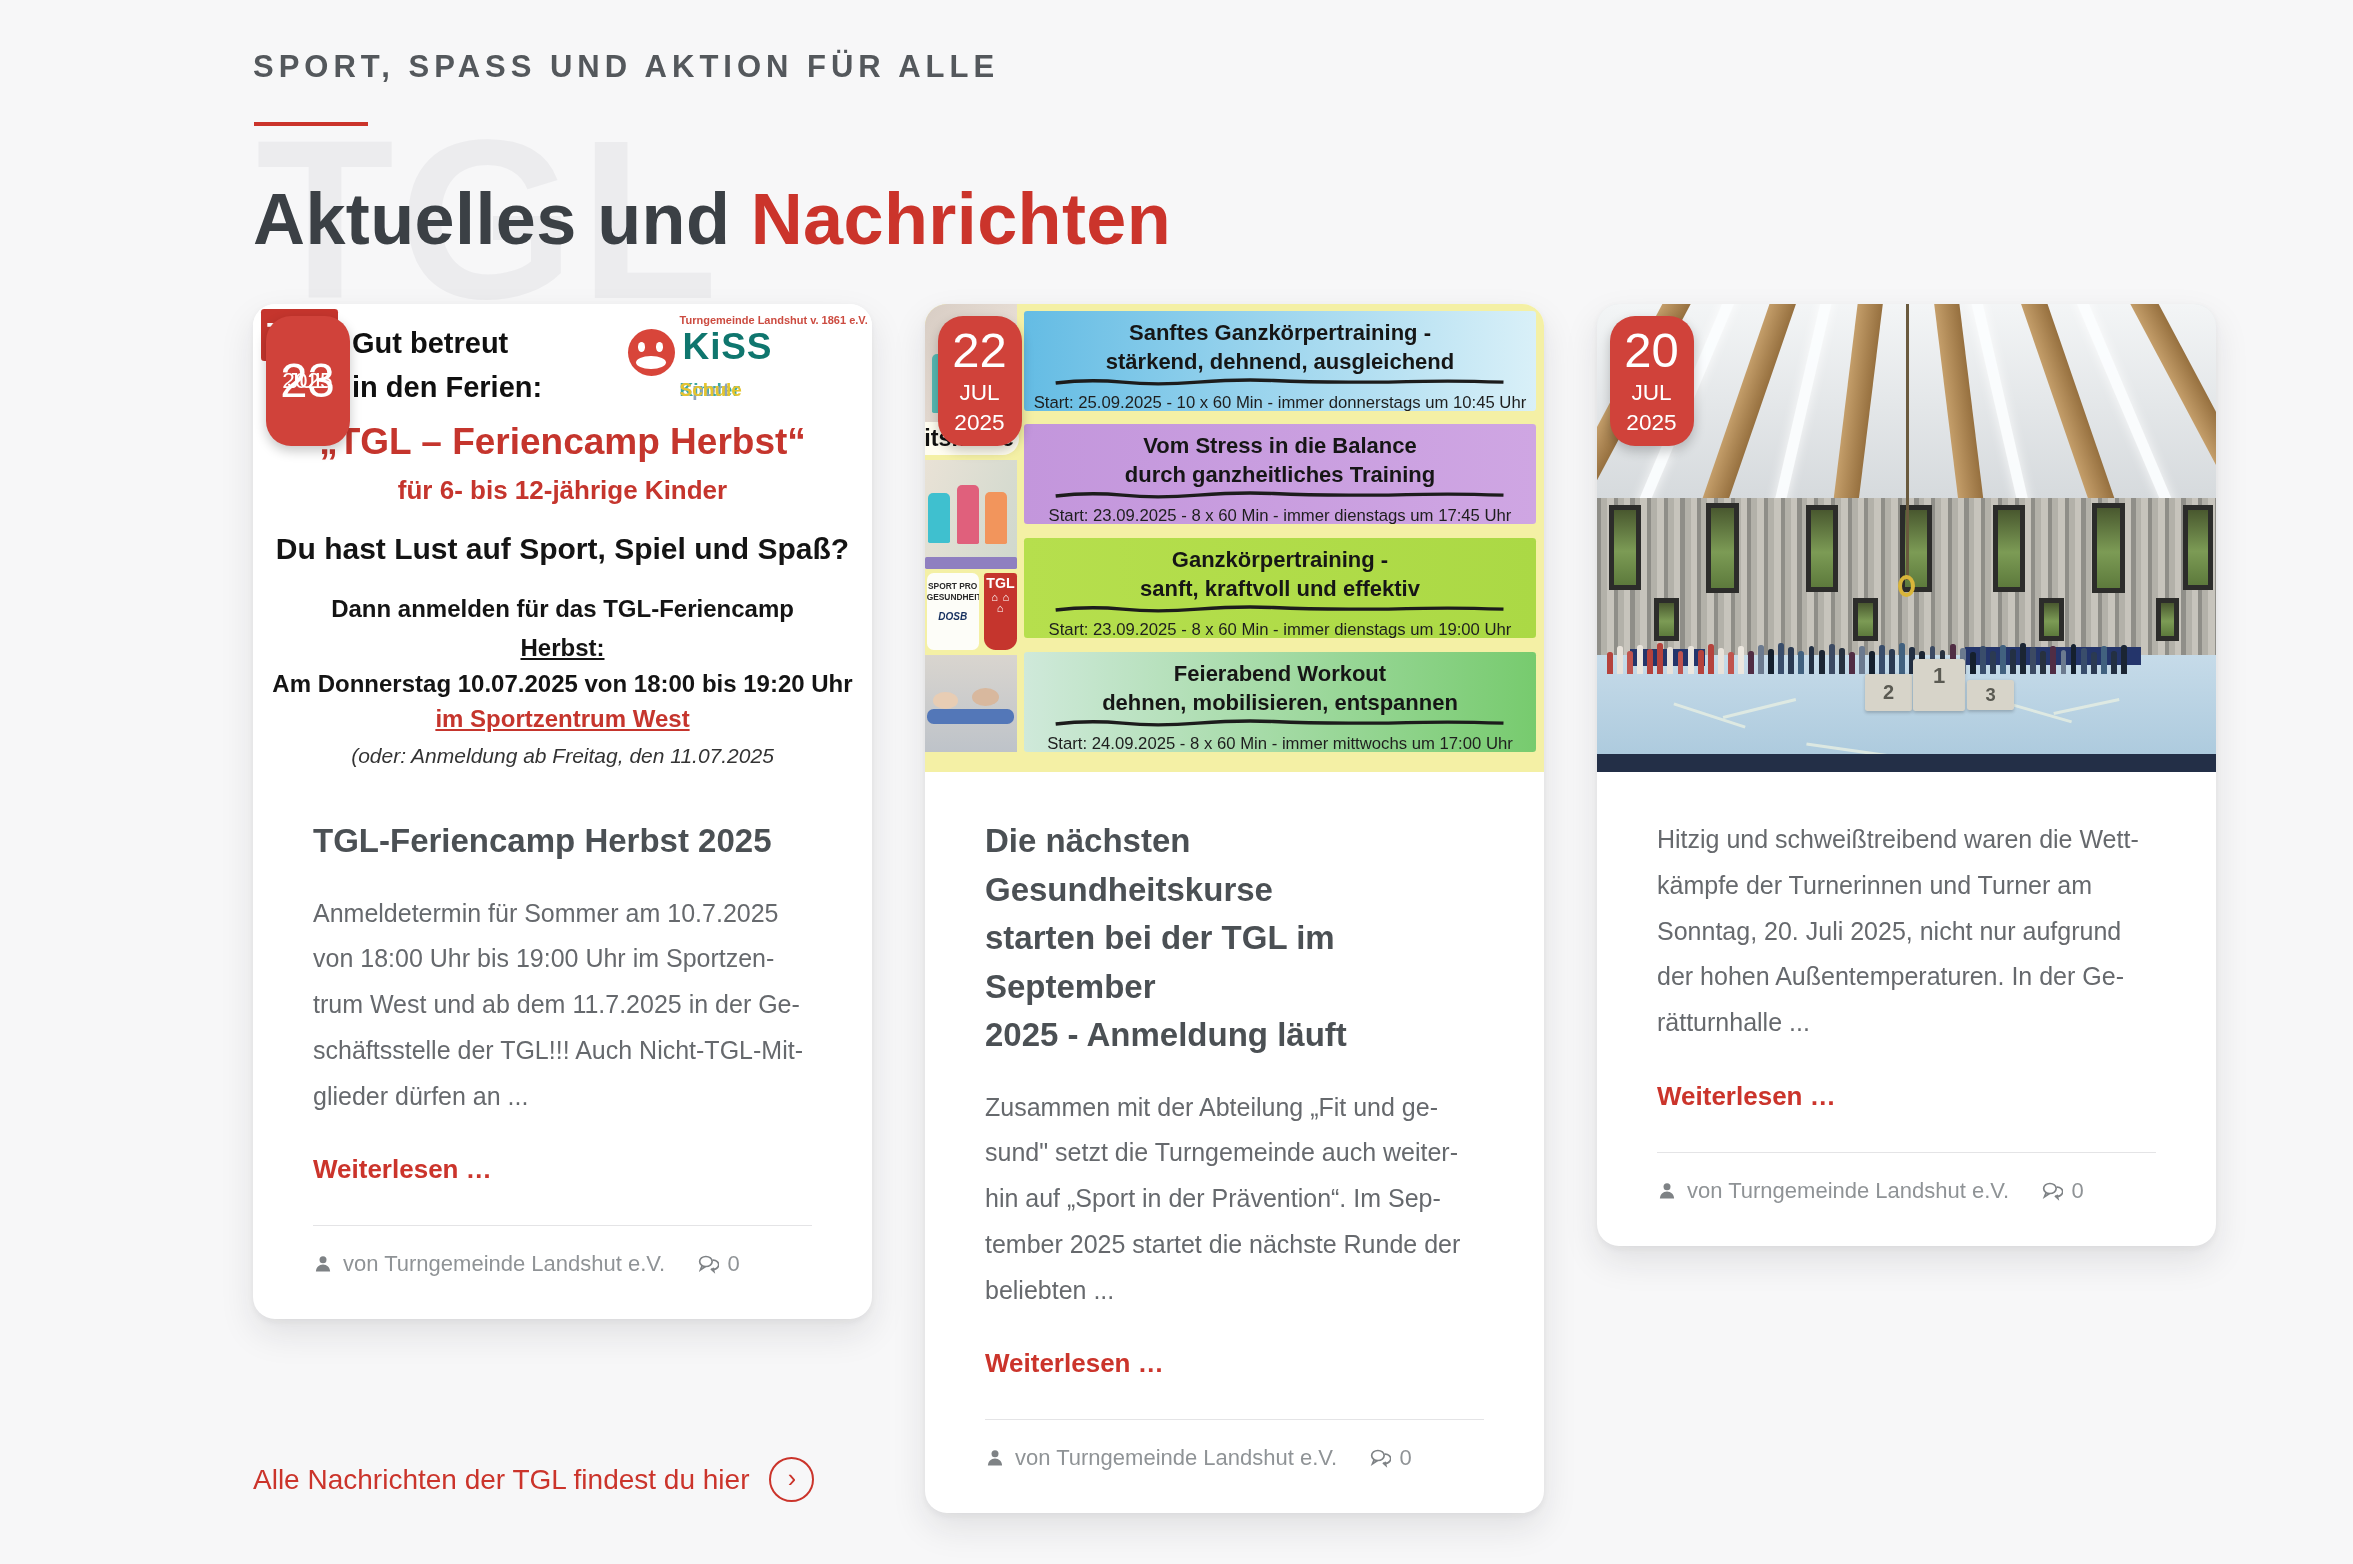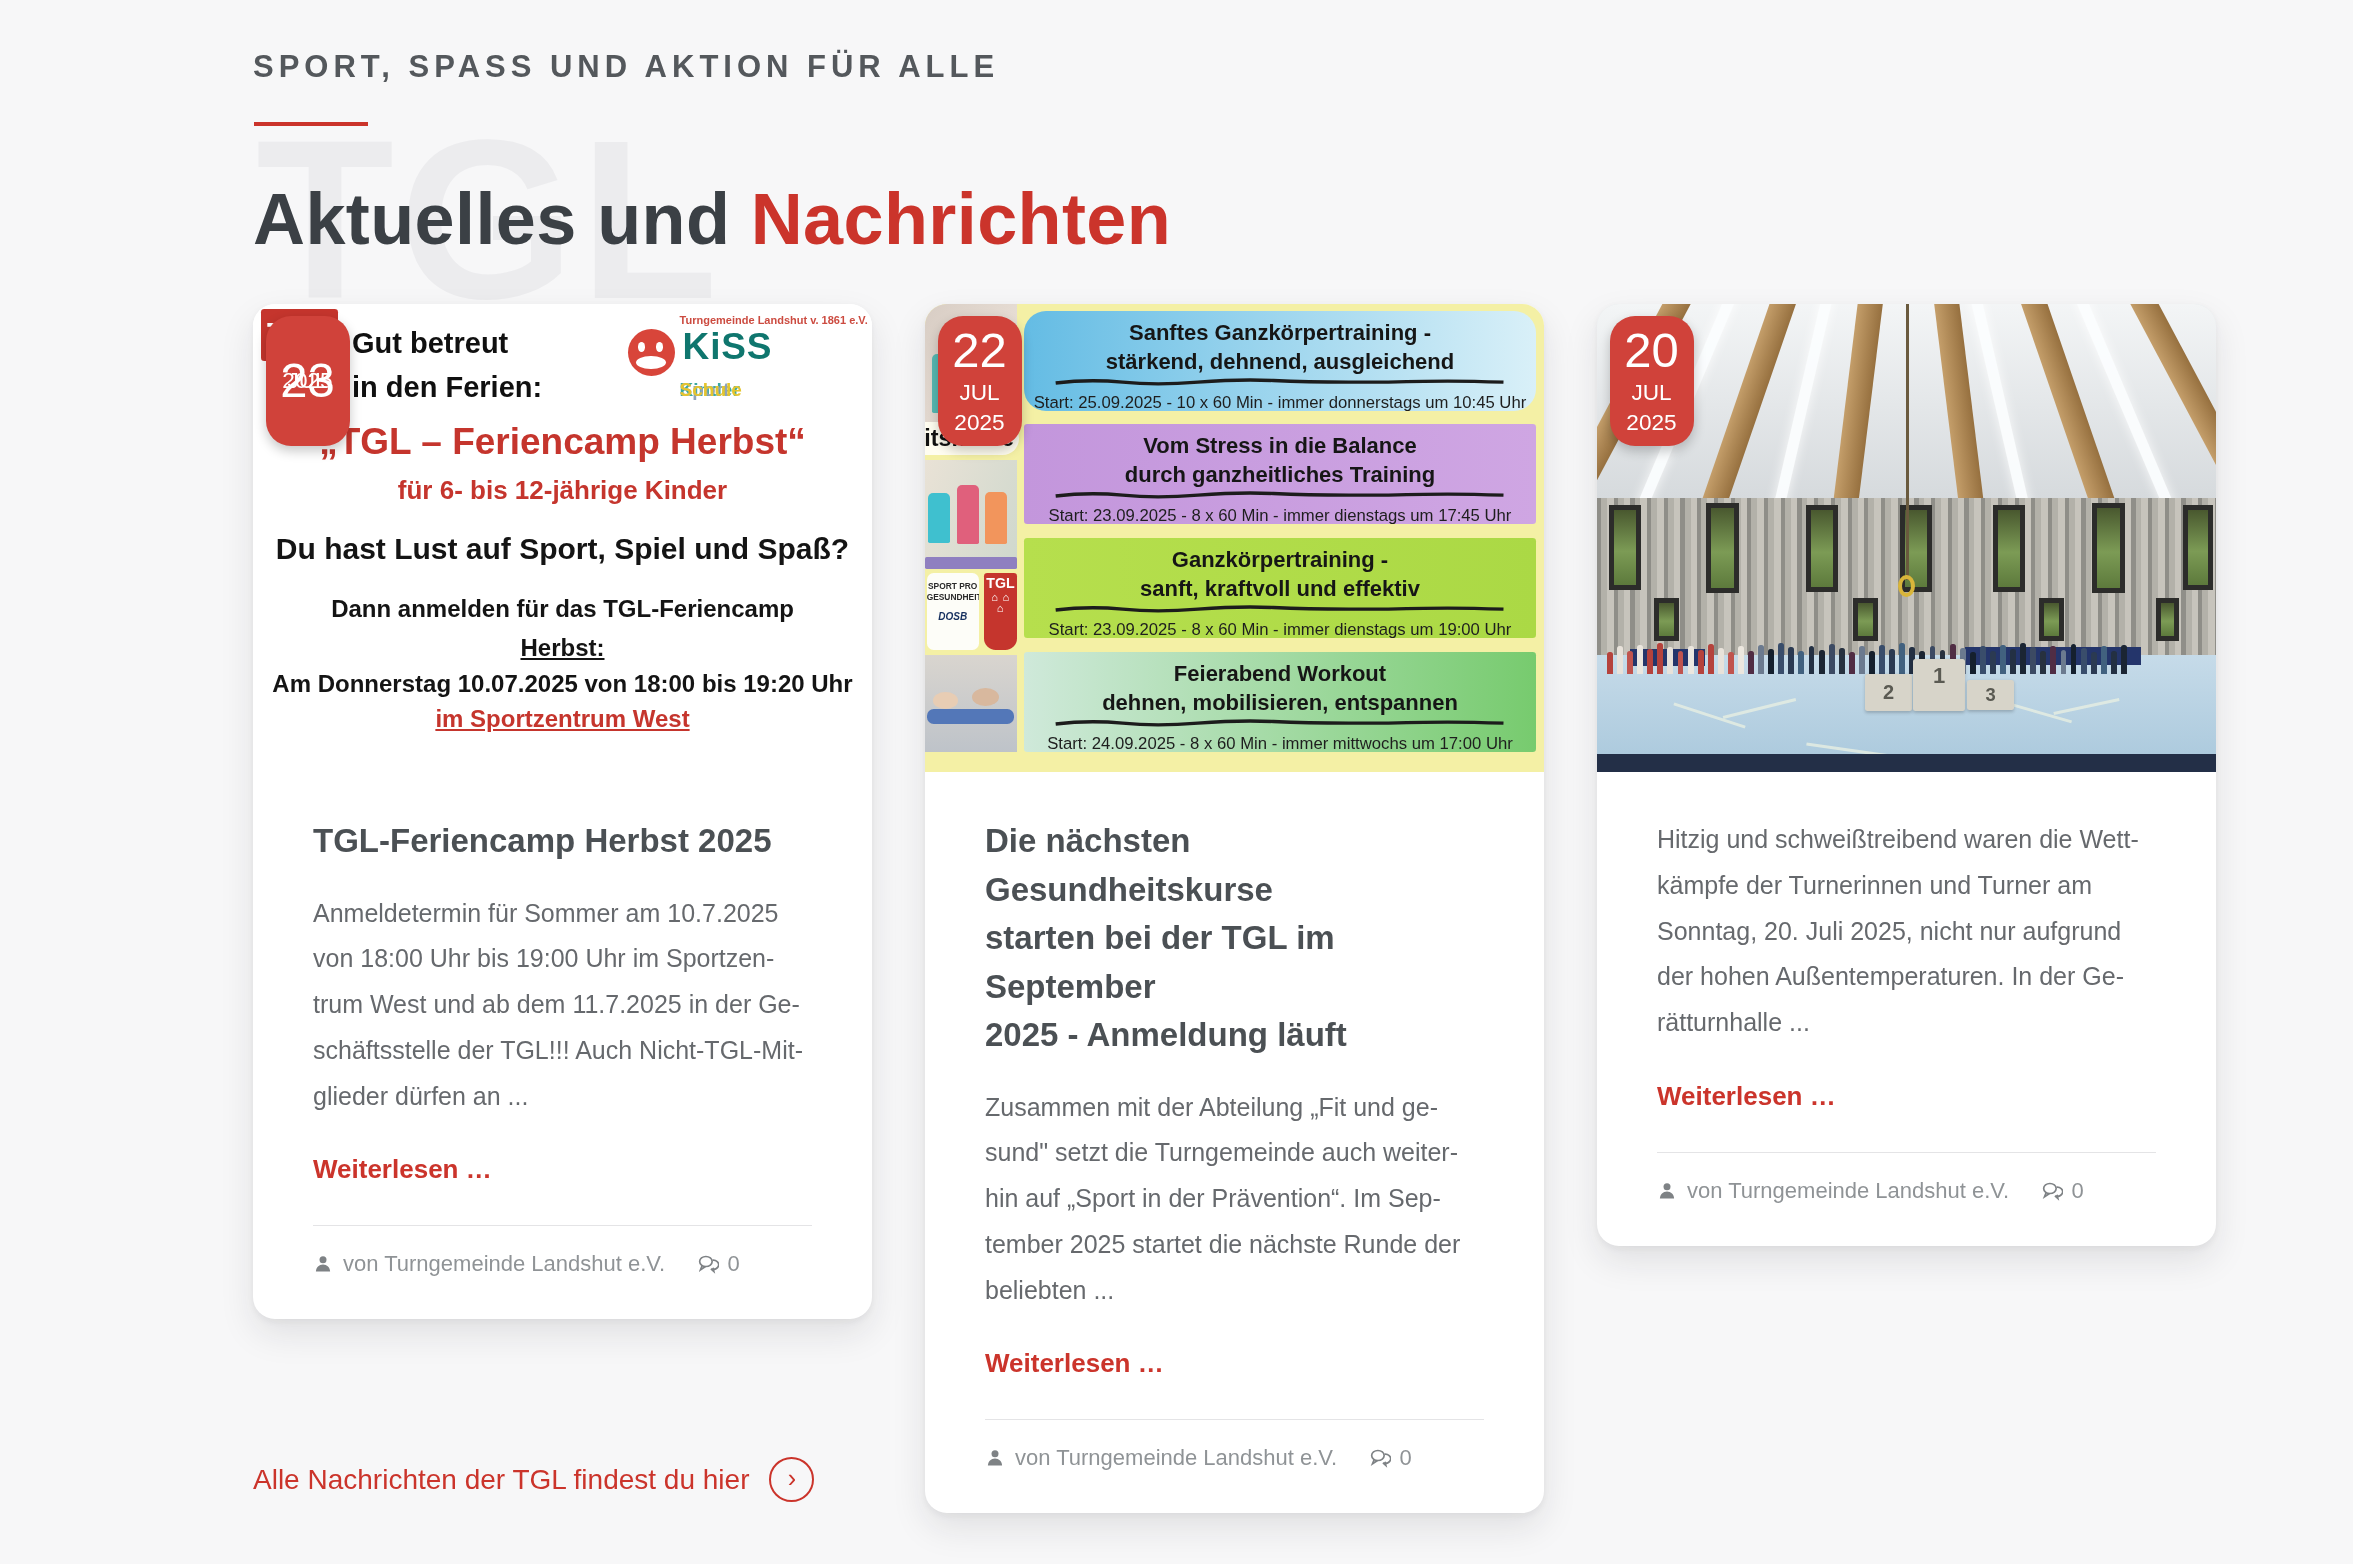--- a/index.html
+++ b/index.html
@@ -119,21 +119,21 @@
   .f2-spg{ position:absolute; left:1.7px; top:0; width:52px; height:77px; background:#fdfdf8;
     border-radius:6.7px; font-size:8.4px; font-weight:bold; color:#2a2a2a; text-align:center;
     padding-top:8.4px; line-height:1.3; white-space:pre-line; overflow:hidden;}
   .f2-dosb{ display:block; margin-top:6.7px; font-size:10px; font-weight:bold; color:#16305f; font-style:italic;}
   .f2-crest{ position:absolute; left:59px; top:0; width:33px; height:77px; background:#c5352d;
     border-radius:3.3px 3.3px 11.7px 11.7px; color:#fff; text-align:center; font-weight:bold;
     font-size:14.2px; padding-top:3.3px; line-height:1.1;}
   .f2-crest .houses{ font-size:11px; letter-spacing:0.8px; line-height:1.05; display:block; color:#fff;}
   .band{ position:absolute; left:99px; width:512px; height:100px; border-radius:3.3px;
     text-align:center; overflow:hidden;}
-  .band-blue{ top:6.7px;  background:linear-gradient(90deg,#64bce4,#d9f0f8);border-radius:22px;}
+  .band-blue{ top:6.7px;  background:linear-gradient(90deg,#64bce4,#d9f0f8);}
   .band-purple{ top:120px; background:linear-gradient(90deg,#c396dc,#cfa6e3);}
   .band-green{ top:234px; background:linear-gradient(90deg,#b6df4d,#abd945);}
   .band-teal{ top:348px; background:linear-gradient(90deg,#cfe9da,#77cb6e);}
   .band-title{ font-size:22px; font-weight:bold; color:#161616; line-height:1.3;
     white-space:pre-line; margin-top:8.4px;}
   .band-squig{ display:block; margin:1.7px auto 0;}
   .band-start{ font-size:16.7px; color:#1e1e1e; margin-top:6.7px; white-space:nowrap;}
 
   
   .f3{ background:#dfe3e6; }
@@ -201,20 +201,21 @@
             <span class="k3">Schule</span>
           </span>
       </div>
       <div class="f1-center f1-headline">„TGL – Feriencamp Herbst“</div>
       <div class="f1-center f1-subline">für 6- bis 12-jährige Kinder</div>
       <div class="f1-center f1-line1">Dann anmelden für das TGL-Feriencamp</div>
       <div class="f1-center f1-question">Du hast Lust auf Sport, Spiel und Spaß?</div>
       <div class="f1-center f1-line2">Herbst:</div>
       <div class="f1-center f1-line3">Am Donnerstag 10.07.2025 von 18:00 bis 19:20 Uhr</div>
       <div class="f1-center f1-line4">im Sportzentrum West</div>
+      <div class="f1-center f1-line5">(oder: Anmeldung ab Freitag, den 11.07.2025</div>
       <div class="date-badge">
         <span class="day">23</span>
         <span class="mon">JUL</span>
         <span class="yr">2025</span>
       </div>
     </div>
     <div class="card-body">
       <h3 class="card-title">TGL-Feriencamp Herbst 2025</h3>
       <p class="card-excerpt">Anmeldetermin für Sommer am 10.7.2025
 von 18:00 Uhr bis 19:00 Uhr im Sportzen-

